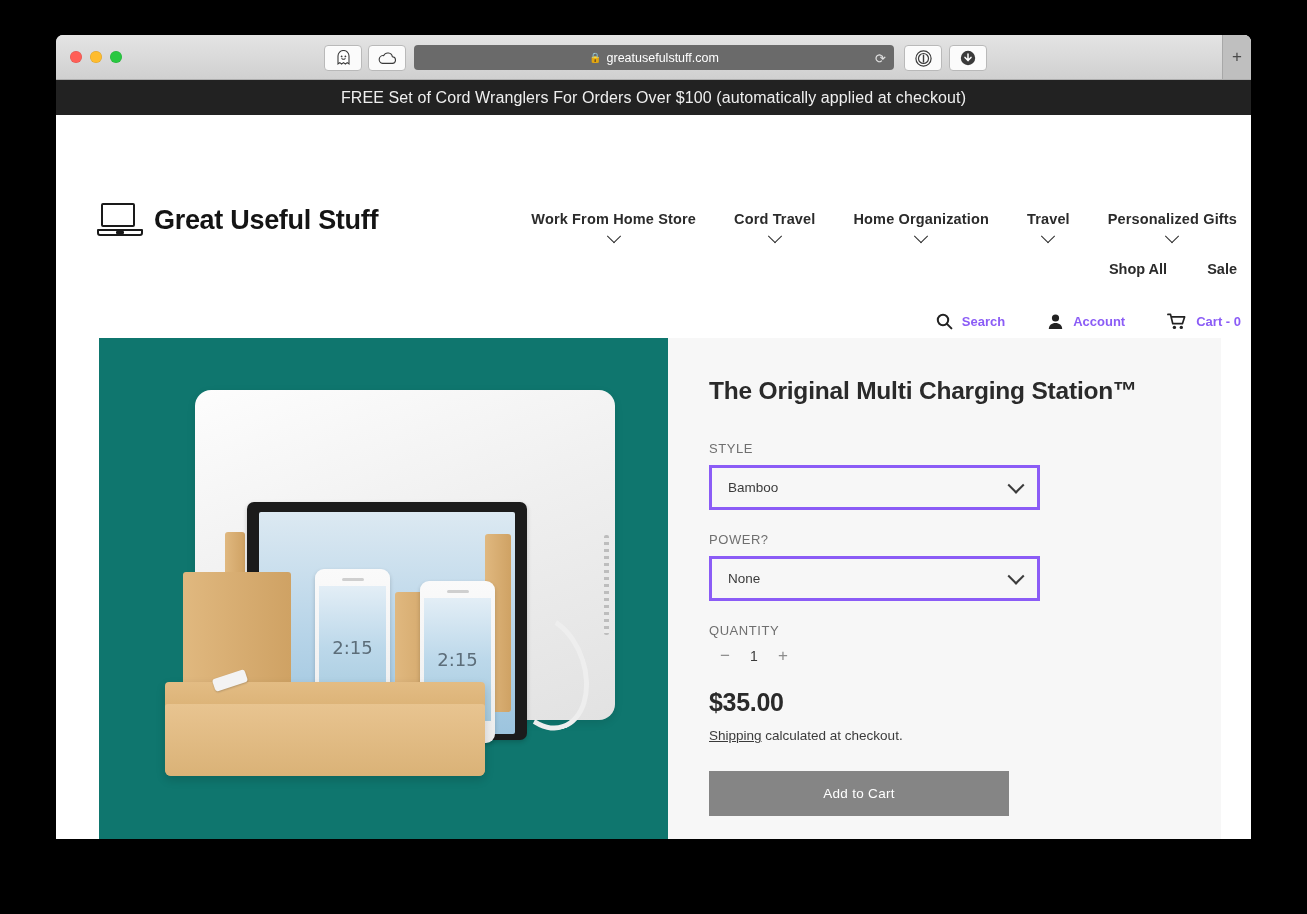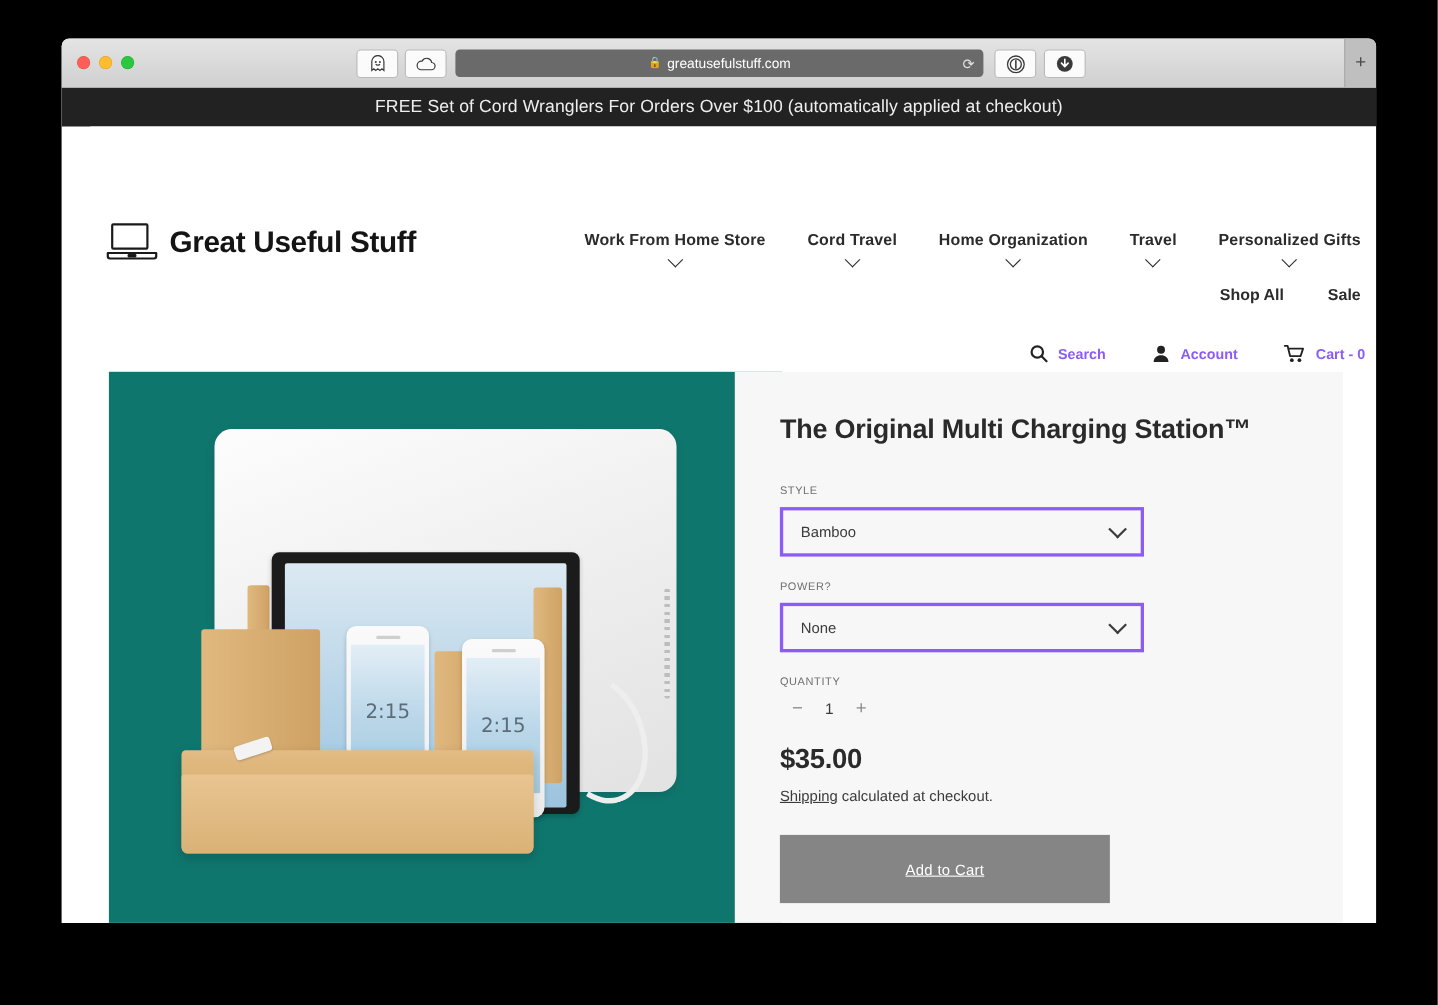--- a/index.html
+++ b/index.html
@@ -281,21 +281,21 @@
   #product-title {
     font-size: 24.5px;
     font-weight: 700;
     color: #2a2a2a;
     letter-spacing: -0.2px;
     margin: 0 0 36px 0;
     line-height: 1.2;
   }
 
   .field-label {
-    font-size: 10px;
+    font-size: 13px;
     color: #6f6f6f;
     letter-spacing: 0.55px;
     margin-bottom: 9px;
   }
   .select-box {
     width: 331px;
     height: 45px;
     background: #f7f7f7;
     border: 3px solid #8b5cf6;
     display: flex;
@@ -346,29 +346,28 @@
   }
   #shipping-line {
     font-size: 13.5px;
     color: #3b3b3b;
     margin-bottom: 28px;
   }
   #shipping-link { text-decoration: underline; }
 
   #add-to-cart-button {
     width: 300px;
-    height: 62px;
+    height: 45px;
     background: #858585;
     color: #ffffff;
     display: flex;
     align-items: center;
     justify-content: center;
     font-size: 13.5px;
     letter-spacing: 0.3px;
-    text-decoration: underline;
   }
 
   
   #product-photo {
     position: absolute;
     left: 56px;
     top: 46px;
     width: 500px;
     height: 420px;
   }

